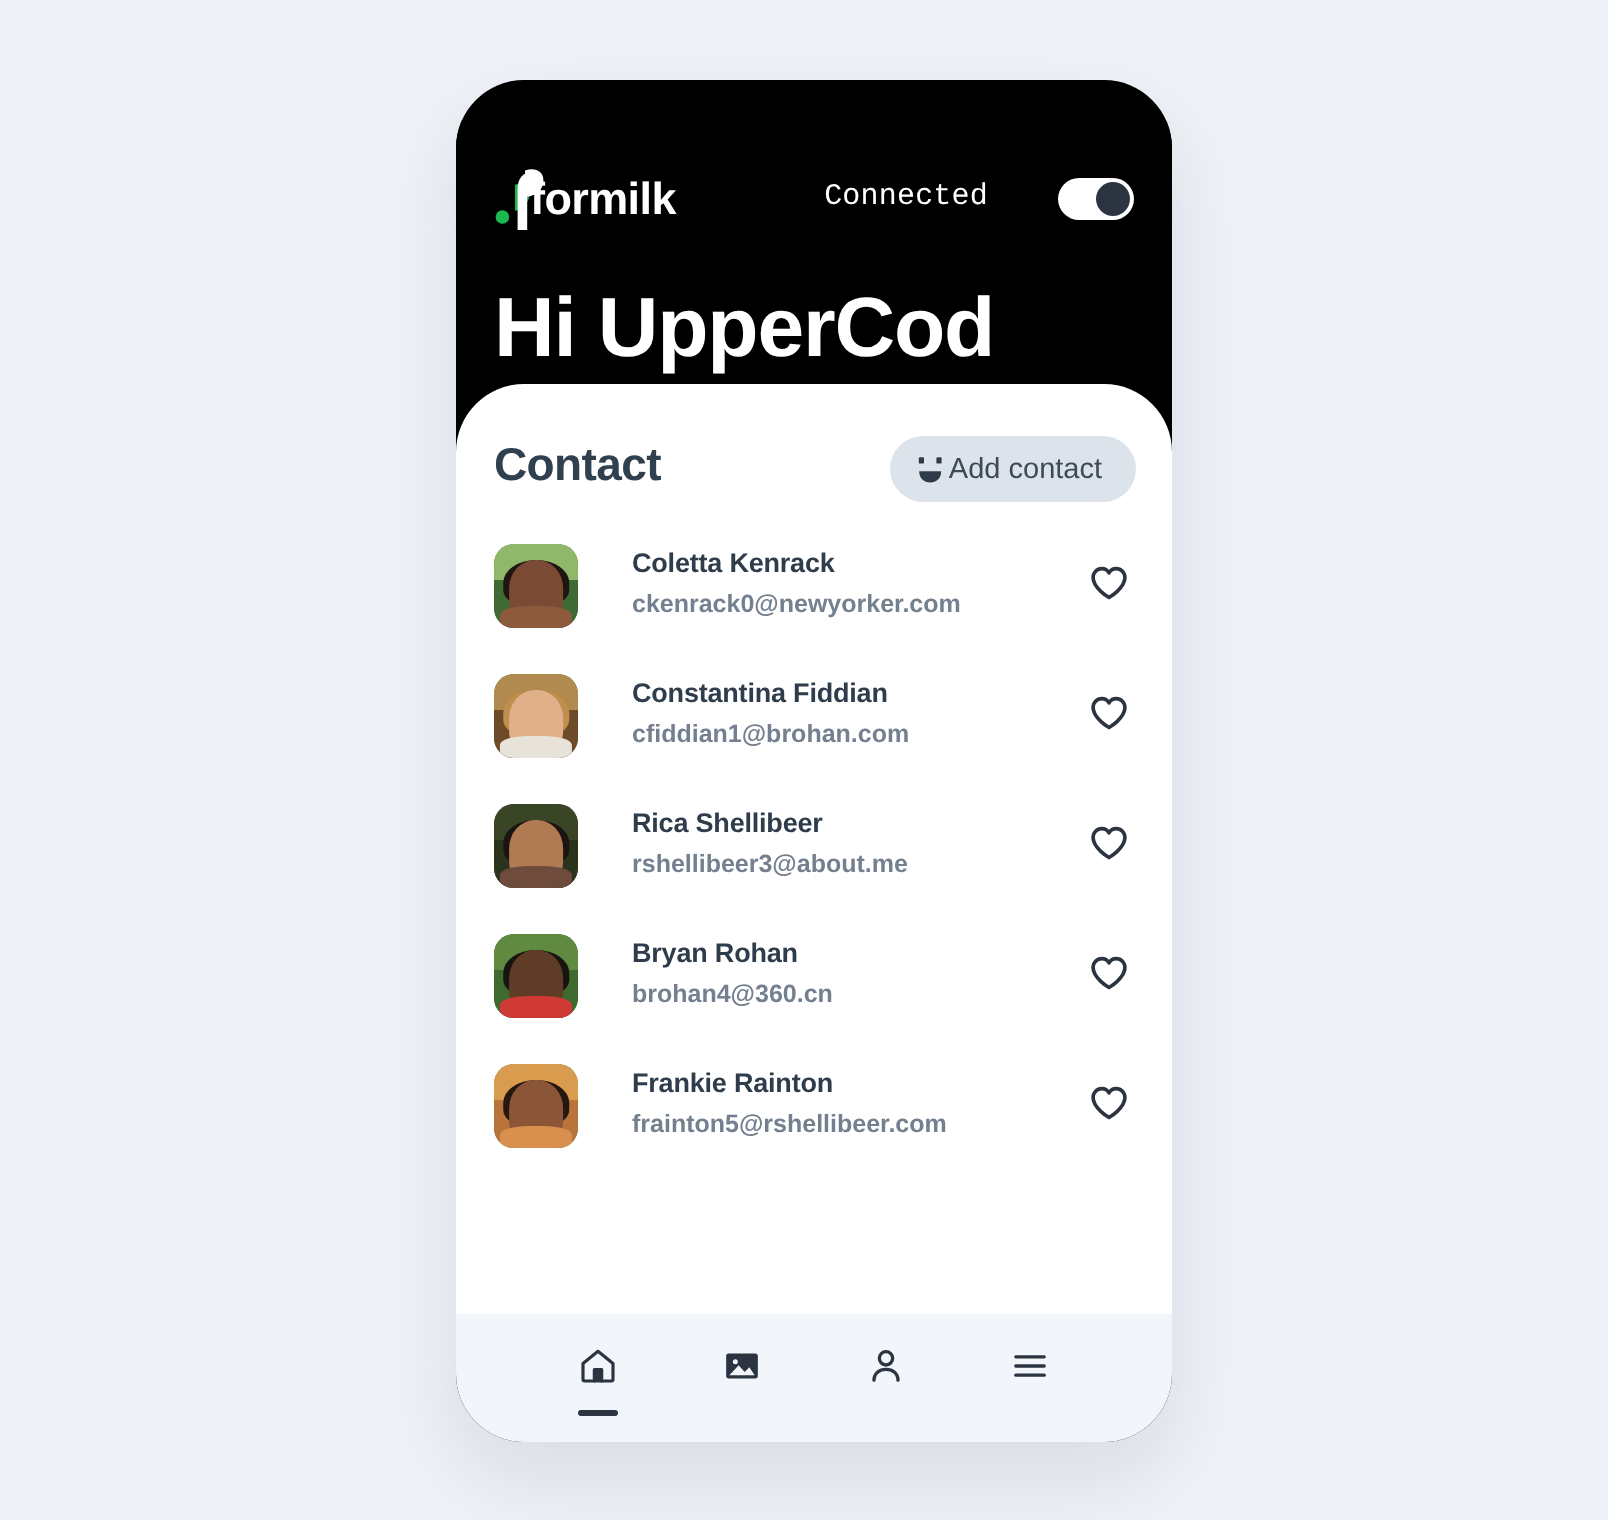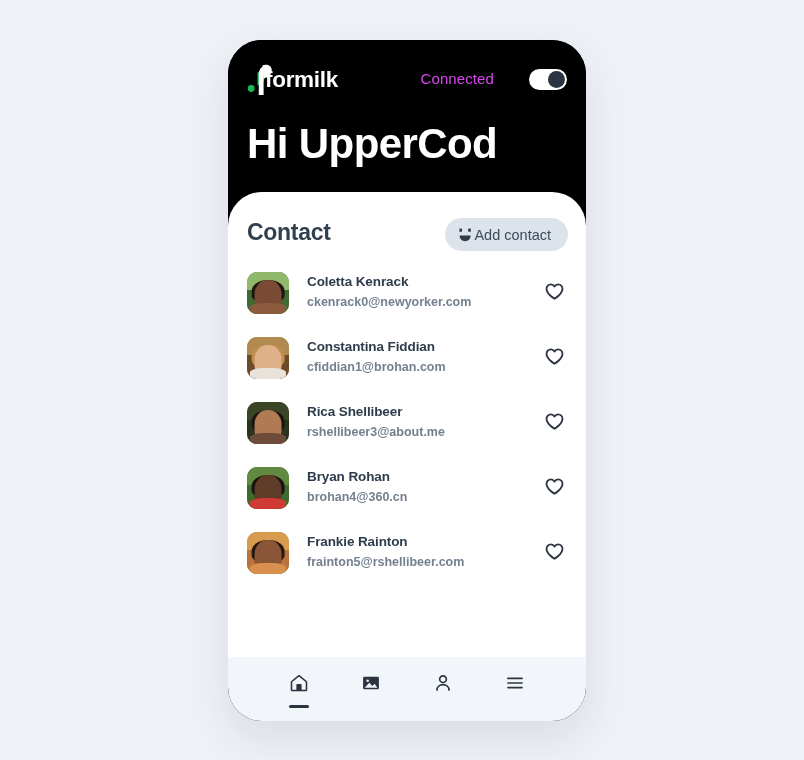--- a/index.html
+++ b/index.html
@@ -56,24 +56,25 @@
     font-weight: 700;
     letter-spacing: -0.3px;
     line-height: 1;
     margin-left: -9px;
   }
 
   #connected-label {
     position: absolute;
     right: 92px;
     top: 30px;
-    color: #d946ef;
+    color: #ffffff;
     font-size: 15px;
     font-weight: 400;
     letter-spacing: 0.1px;
+    font-family: Liberation Mono, monospace;
   }
 
   #connection-toggle {
     position: absolute;
     right: 19px;
     top: 29px;
     width: 38px;
     height: 21px;
     border-radius: 11px;
     background: #ffffff;
@@ -164,20 +165,21 @@
     overflow: hidden;
   }
   .contact-row {
     position: relative;
     height: 65px;
     display: flex;
     align-items: center;
     padding: 0 19px;
     box-sizing: border-box;
     cursor: pointer;
+    gap: 9px;
   }
   .avatar {
     width: 42px;
     height: 42px;
     border-radius: 10px;
     flex: 0 0 auto;
     overflow: hidden;
     position: relative;
     background: #5f7a52;
   }
@@ -255,21 +257,21 @@
     background: #2b3440;
     margin-top: 9px;
   }
   .nav-item .nav-underline.hidden { background: transparent; }
 </style>
 </head>
 <body style="background: rgb(238, 241, 246);">
 
 <div id="phone-frame">
 
-  <div id="app-header" style="background: rgb(0, 0, 0);">
+  <div id="app-header" style="background: rgb(0, 0, 0); margin-top: 20px;">
 
     <div id="brand-logo">
       <span class="brand-mark">
         <svg width="26" height="32" viewBox="0 0 26 32" xmlns="http://www.w3.org/2000/svg">
 
           <circle cx="4.2" cy="24.5" r="3.4" fill="#1ab84f"></circle>
           <path d="M10.5 8.5 C16 6 19 10 17.5 15 C16.5 18.5 13.5 20.5 10.5 21.5 Z" fill="#1ab84f"></path>
 
           <path d="M11.8 31 L11.8 10.5 C11.8 5.2 14.6 2 19.2 2 C20.6 2 21.8 2.3 22.8 2.8 L21.5 7.1 C20.9 6.8 20.2 6.6 19.5 6.6 C17.6 6.6 16.6 7.8 16.6 10.2 L16.6 31 Z" fill="#ffffff"></path>
 

